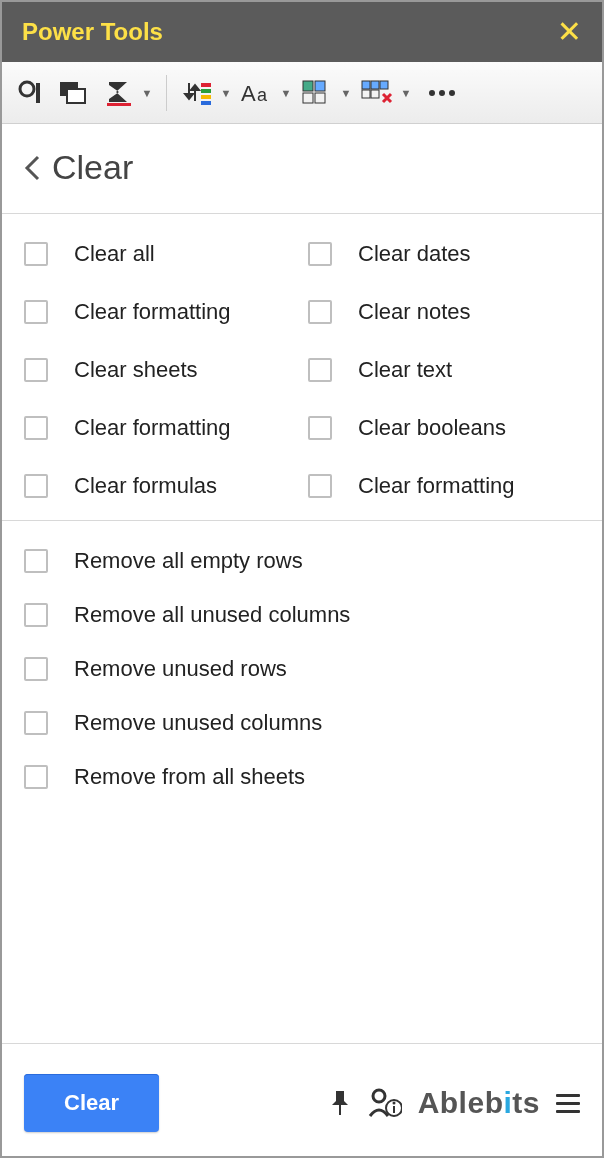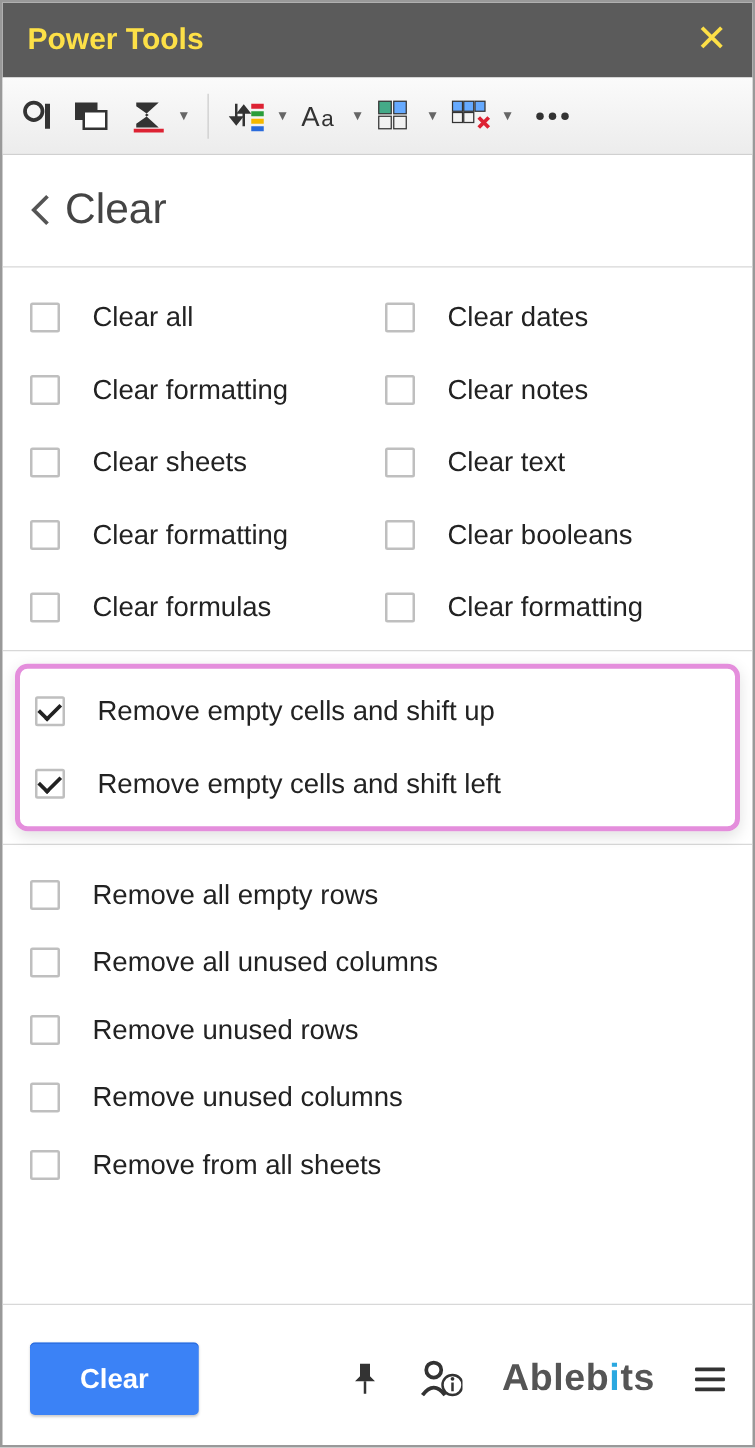--- a/index.html
+++ b/index.html
@@ -156,21 +156,21 @@
     font-weight: bold;
     border: none;
     border-radius: 4px;
     padding: 16px 40px;
     cursor: pointer;
     box-shadow: 0 1px 0 #2a6bdc inset, 0 1px 2px rgba(0,0,0,0.2);
   }
   .footer-right {
     display: flex;
     align-items: center;
-    gap: 32px;
+    gap: 16px;
   }
   .footer-icon {
     cursor: pointer;
     color: #333;
   }
   .brand {
     font-size: 30px;
     font-weight: 600;
     color: #555;
     letter-spacing: 0.5px;
@@ -329,32 +329,20 @@
         <div class="chk-box"></div>
         <span class="chk-label">Clear formulas</span>
       </div>
       <div class="chk-row">
         <div class="chk-box"></div>
         <span class="chk-label">Clear formatting</span>
       </div>
     </div>
   </div>
 
-  <div class="section one-col" style="padding:0;">
-    <div class="highlight-box">
-      <div class="chk-row">
-        <div class="chk-box checked"></div>
-        <span class="chk-label">Remove empty cells and shift up</span>
-      </div>
-      <div class="chk-row">
-        <div class="chk-box checked"></div>
-        <span class="chk-label">Remove empty cells and shift left</span>
-      </div>
-    </div>
-  </div>
 
   <div class="section one-col" style="border-bottom:none;">
     <div class="chk-row">
       <div class="chk-box"></div>
       <span class="chk-label">Remove all empty rows</span>
     </div>
     <div class="chk-row">
       <div class="chk-box"></div>
       <span class="chk-label">Remove all unused columns</span>
     </div>

